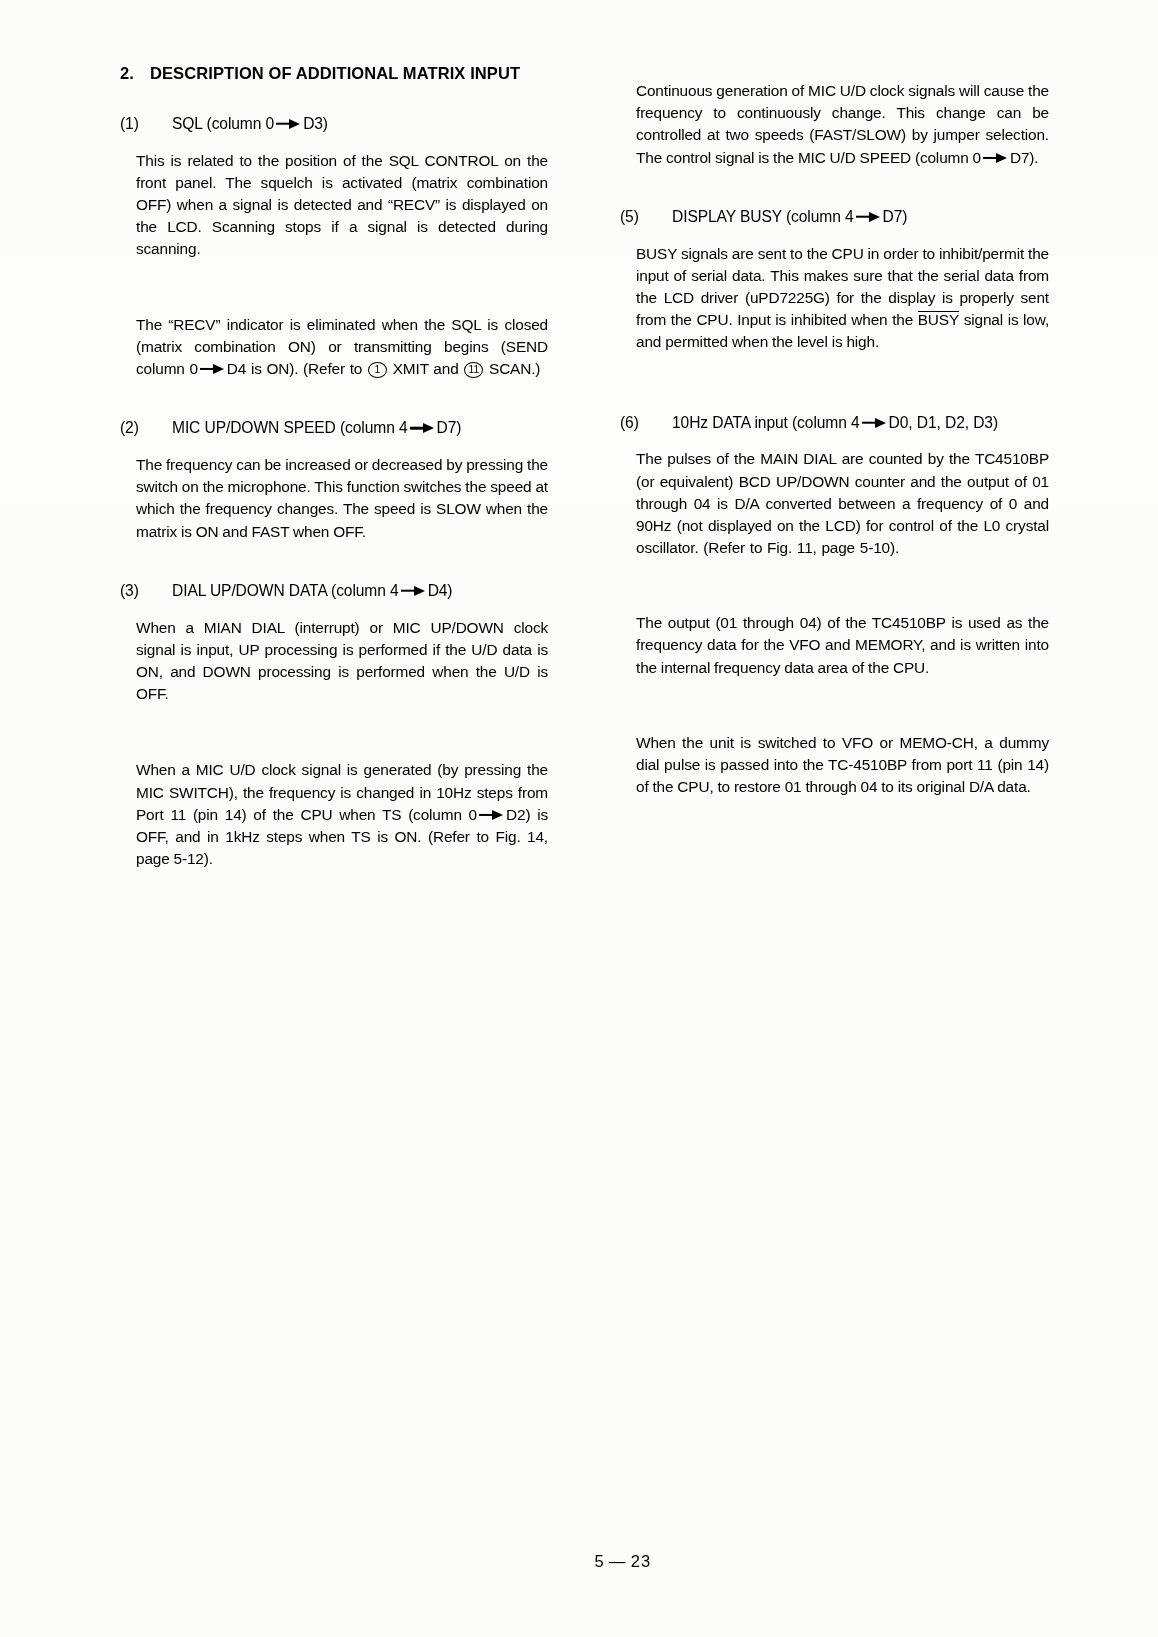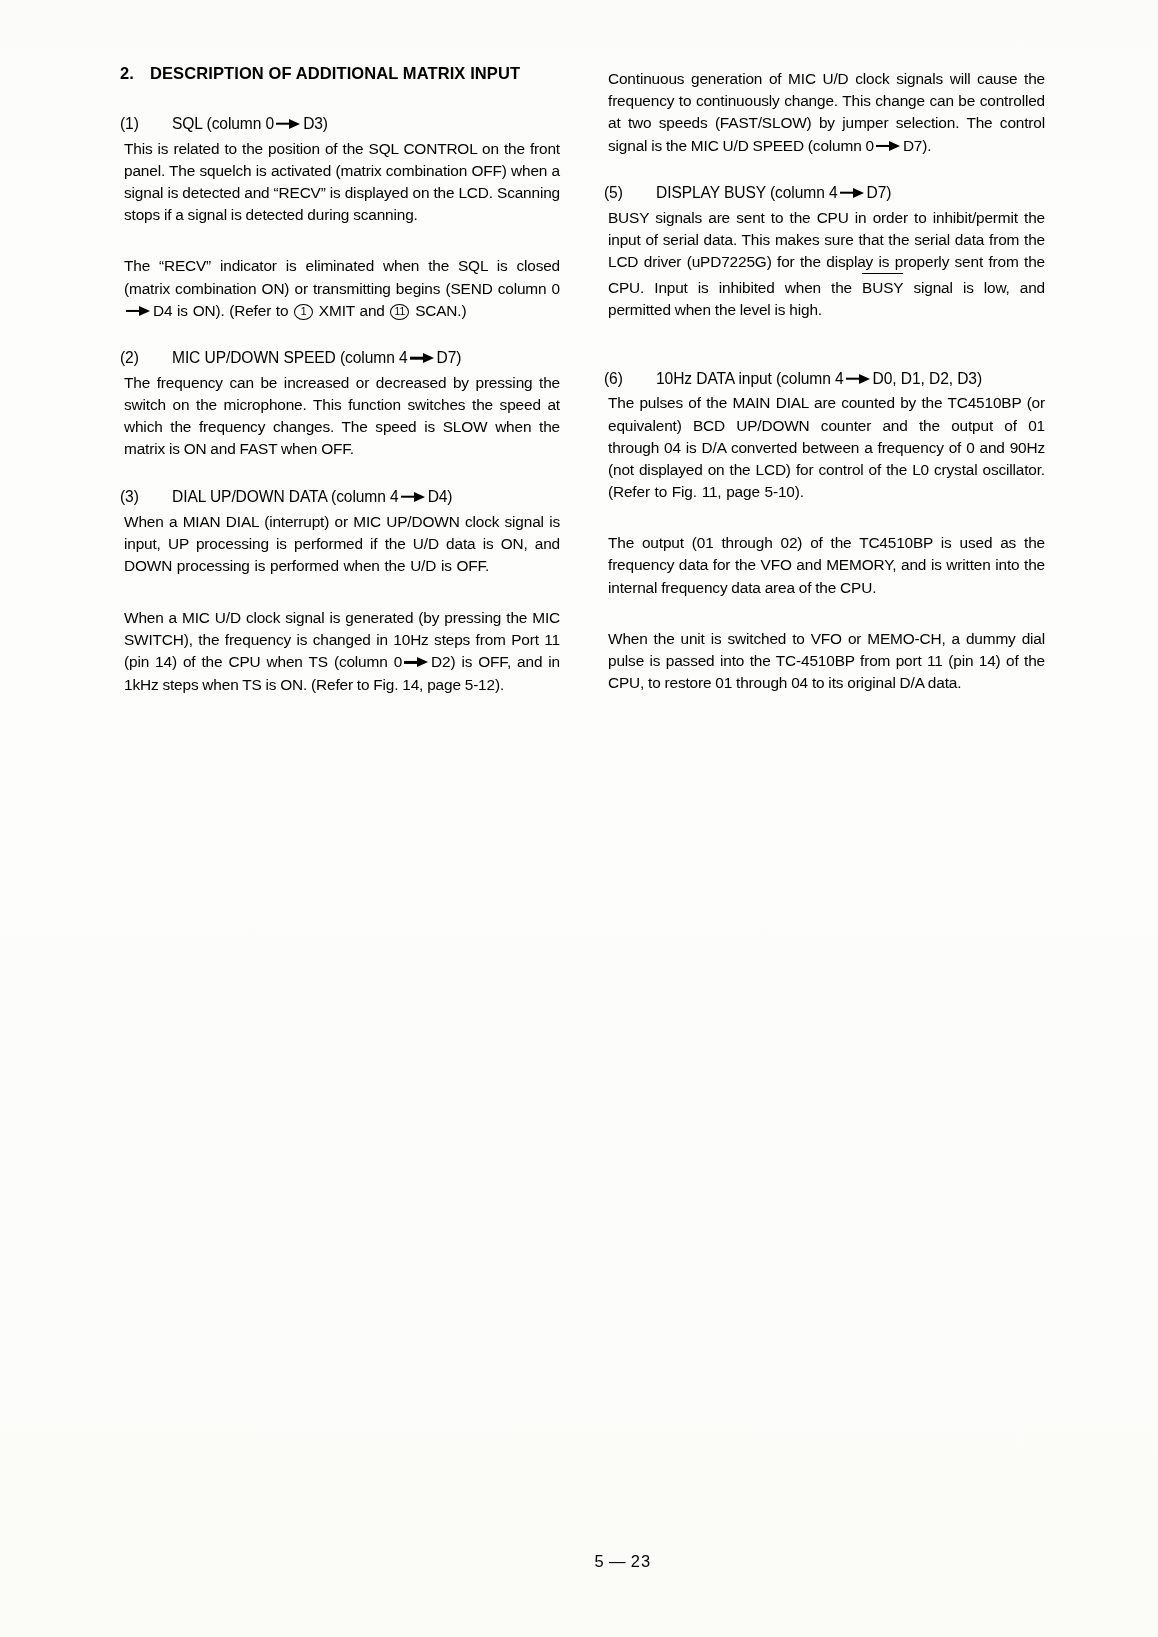--- a/index.html
+++ b/index.html
@@ -28,21 +28,21 @@
     top: 0;
     width: 1158px;
     height: 1637px;
   }
   .columns {
     position: absolute;
     left: 120px;
     top: 64px;
     width: 945px;
     display: flex;
-    gap: 40px;
+    gap: 56px;
   }
   .col {
     width: 444px;
   }
   .col-right {
     width: 445px;
   }
 
   h1.section-title {
     font-size: 16.5px;
@@ -65,21 +65,21 @@
     letter-spacing: -0.1px;
   }
   h2.sub-title .lbl {
     display: inline-block;
     min-width: 52px;
   }
 
   p.body {
     font-size: 15.4px;
     line-height: 1.44;
-    margin: 4px;
+    margin: 16px;
     text-align: justify;
     text-justify: inter-word;
     letter-spacing: -0.15px;
     word-spacing: -0.2px;
   }
   p.body.loose {
     word-spacing: 0.6px;
   }
   .gap {
     height: 21px;
@@ -137,21 +137,21 @@
     font-size: 10.4px;
     padding: 0 1.5px;
     margin: 0 1px;
     vertical-align: 0.06em;
     letter-spacing: 0;
   }
 
   
   .overline {
     border-top: 1.7px solid #000;
-    padding-top: 6px;
+    padding-top: 0;
     display: inline-block;
     line-height: 1.05;
   }
 
   .footer {
     position: absolute;
     left: 0;
     top: 1552px;
     width: 1158px;
     text-align: center;
@@ -224,21 +224,21 @@
 
       <div class="gap-head"></div>
 
       <h2 class="sub-title">
         <span class="lbl">(6)</span><span>10Hz DATA input (column 4</span><span class="arrow"></span><span>D0, D1, D2, D3)</span>
       </h2>
       <p class="body loose">The pulses of the MAIN DIAL are counted by the TC4510BP (or equivalent) BCD UP/DOWN counter and the output of 01 through 04 is D/A converted between a frequency of 0 and 90Hz (not displayed on the LCD) for control of the L0 crystal oscillator. (Refer to Fig. 11, page 5-10).</p>
 
       <div class="gap"></div>
 
-      <p class="body">The output (01 through 02) of the TC4510BP is used as the frequency data for the VFO and MEMORY, and is written into the internal frequency data area of the CPU.</p>
+      <p class="body">The output (01 through 04) of the TC4510BP is used as the frequency data for the VFO and MEMORY, and is written into the internal frequency data area of the CPU.</p>
 
       <div class="gap"></div>
 
       <p class="body">When the unit is switched to VFO or MEMO-CH, a dummy dial pulse is passed into the TC-4510BP from port 11 (pin 14) of the CPU, to restore 01 through 04 to its original D/A data.</p>
 
     </div>
   </div>
 
   <div class="footer">
     <span>5</span><span class="dash">—</span><span>23</span>

